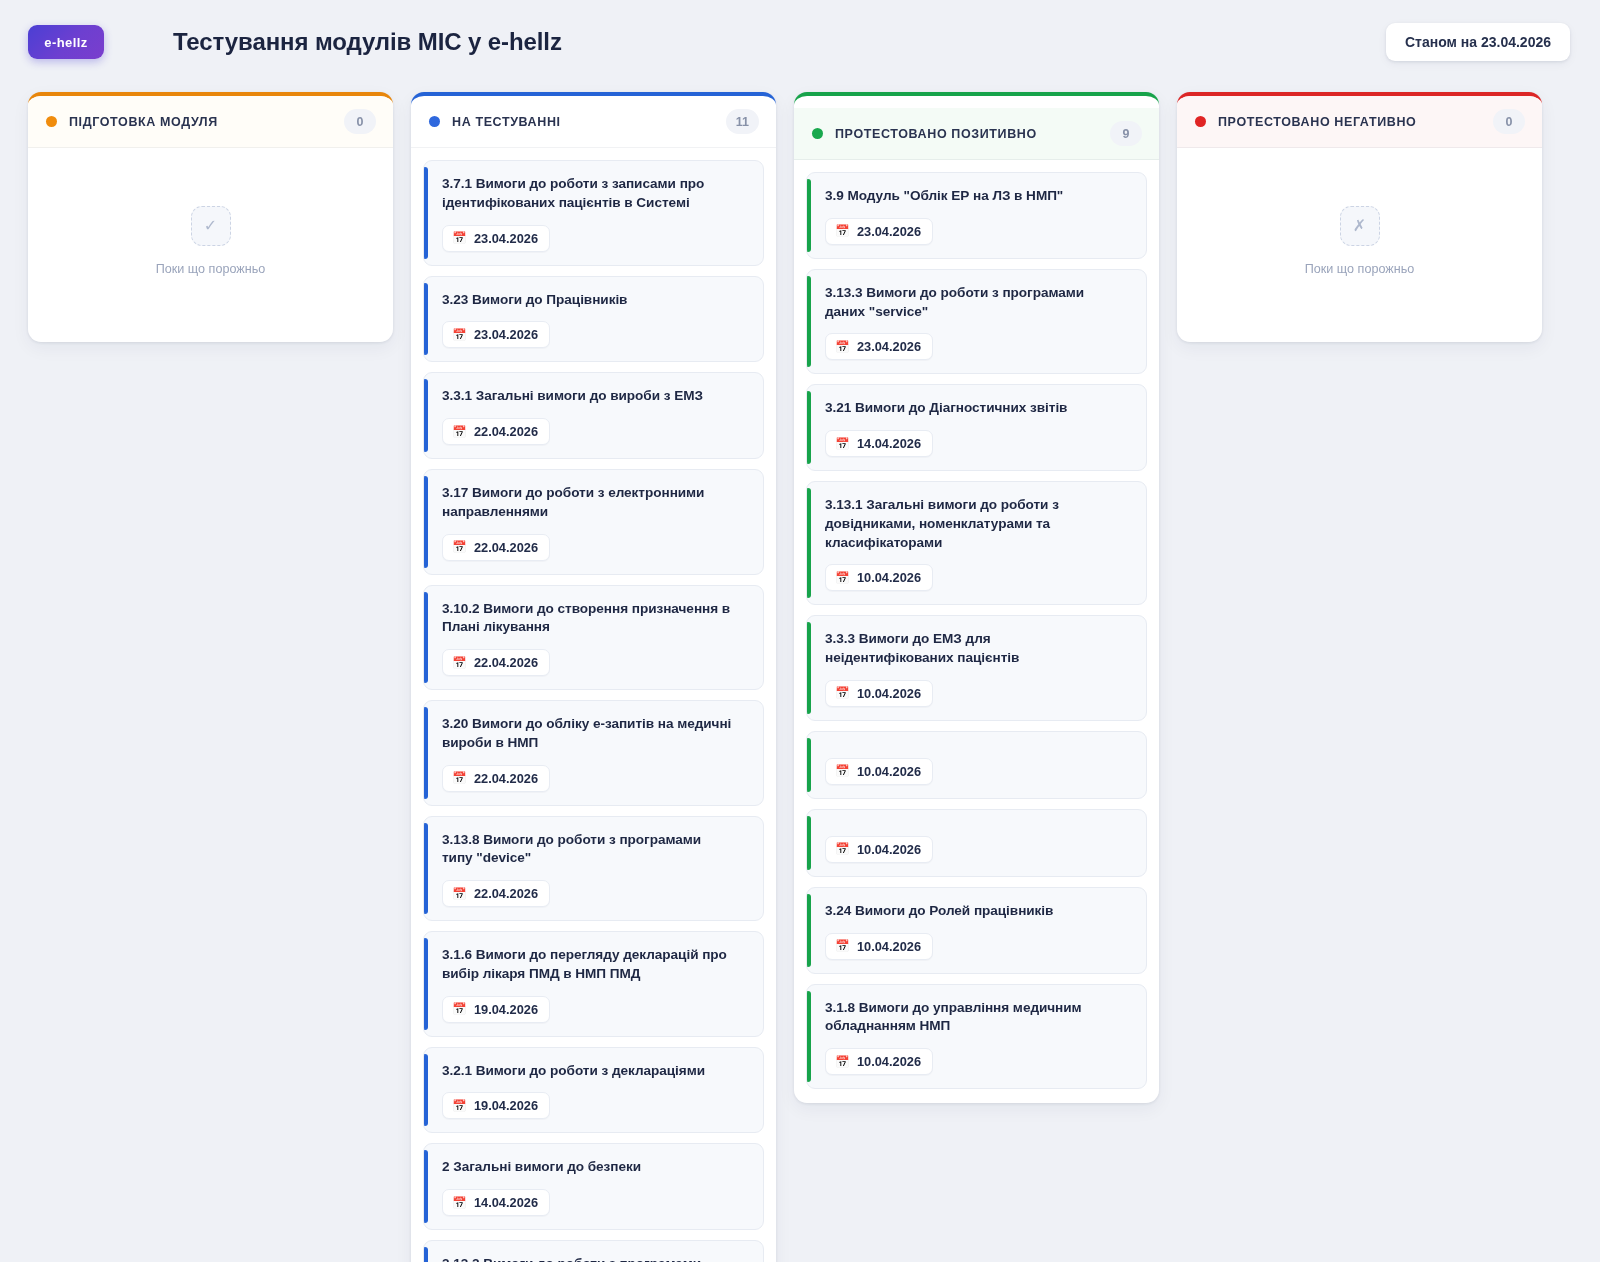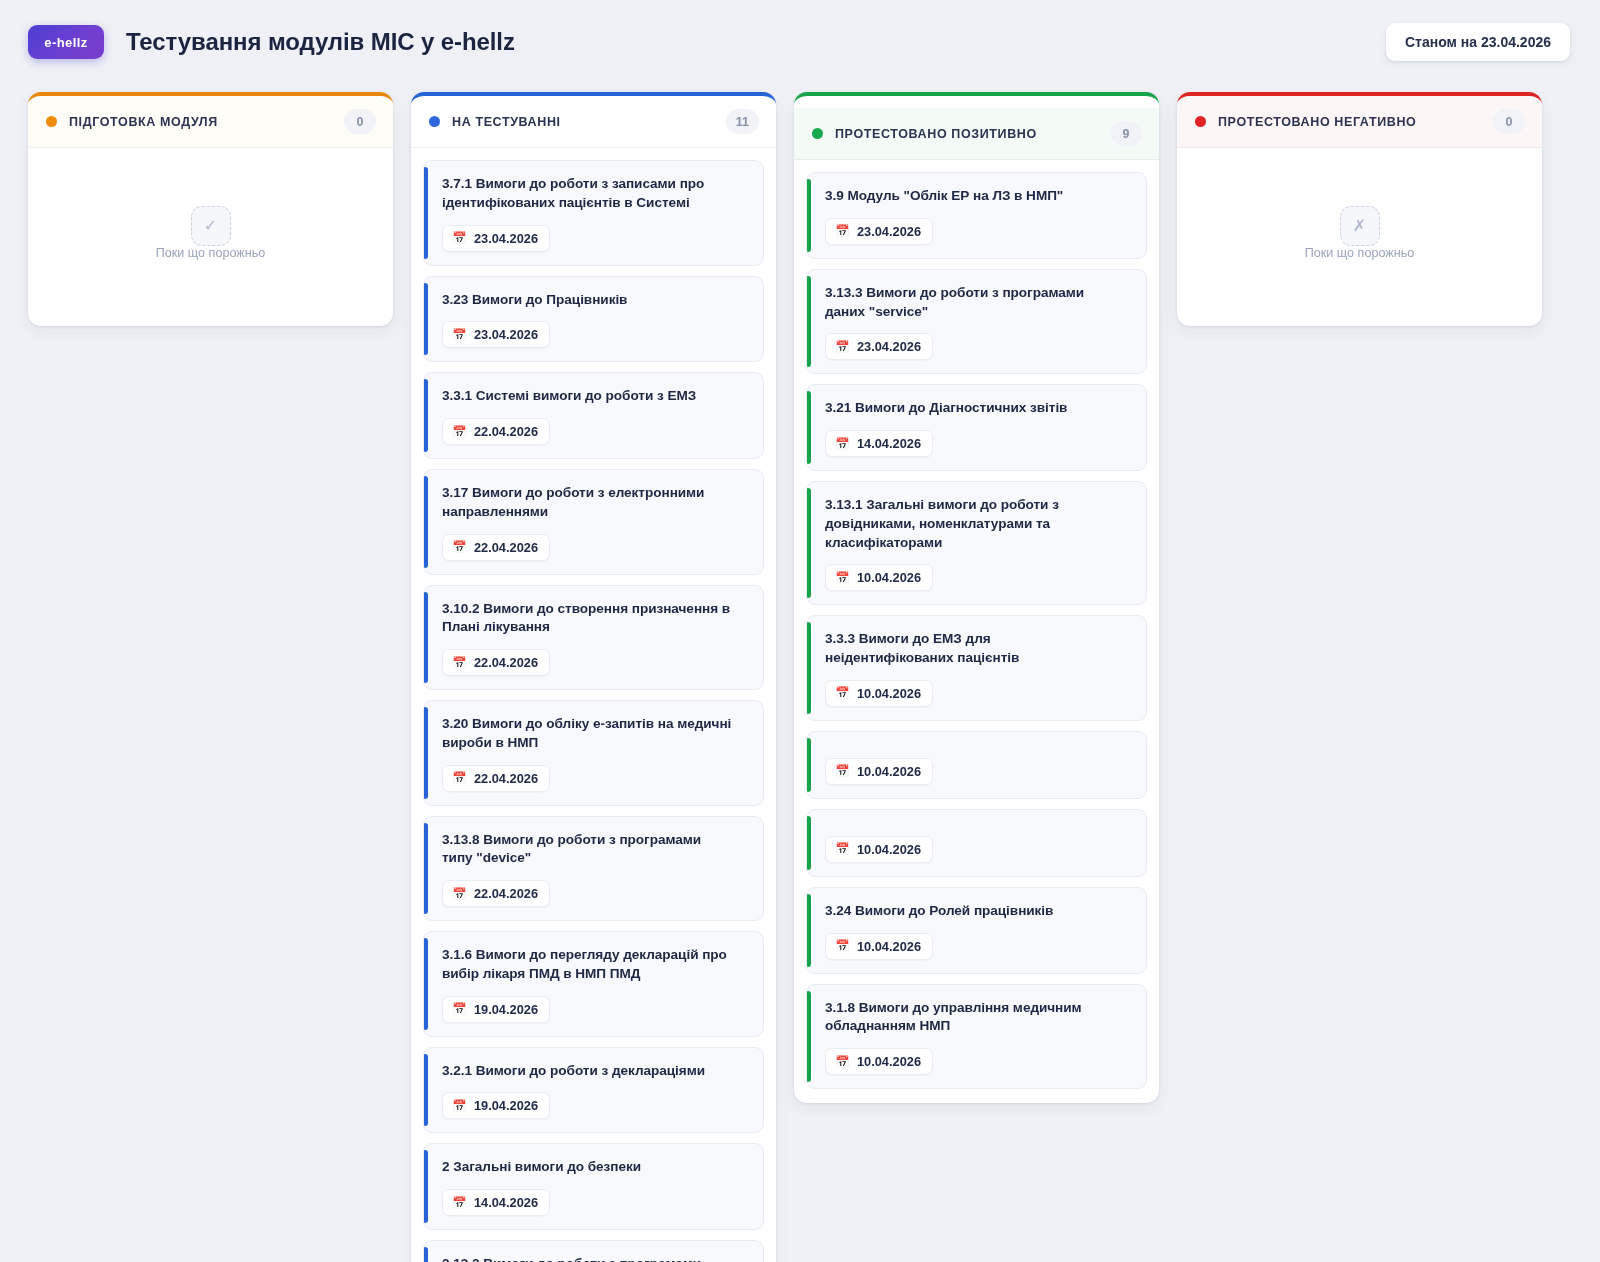--- a/index.html
+++ b/index.html
@@ -19,20 +19,21 @@
     padding: 0;
     overflow: hidden;
   }
 
   
   .topbar {
     height: 92px;
     display: flex;
     align-items: center;
     padding: 0 30px 8px 28px;
+    gap: 47px;
   }
 
   .brand-badge {
     width: 76px;
     height: 34px;
     border-radius: 9px;
     background: linear-gradient(135deg, #4b3fd4 0%, #6d3fd0 55%, #7a3ecd 100%);
     color: #ffffff;
     font-size: 13px;
     font-weight: bold;
@@ -192,20 +193,21 @@
     background: #f5f7fb;
     display: flex;
     align-items: center;
     justify-content: center;
     color: #aeb8cd;
     font-size: 16px;
     line-height: 1;
   }
 
   .empty-text {
+    margin-top: 16px;
     font-size: 12.6px;
     color: #9aa4bb;
   }
 </style>
 </head>
 <body>
 
 <div class="page">
 
   <div class="topbar">
@@ -237,21 +239,21 @@
         </div>
         <div class="col-body">
           <div class="card" style="--accent: #2563d6;"><div class="card-title">3.7.1 Вимоги до роботи з записами про ідентифікованих пацієнтів в Системі</div><div class="date-chip">
               <span class="cal-icon">📅</span>
               <span>23.04.2026</span>
             </div></div>
           <div class="card" style="--accent: #2563d6;"><div class="card-title">3.23 Вимоги до Працівників</div><div class="date-chip">
               <span class="cal-icon">📅</span>
               <span>23.04.2026</span>
             </div></div>
-          <div class="card" style="--accent: #2563d6;"><div class="card-title">3.3.1 Системі вимоги до роботи з ЕМЗ</div><div class="date-chip">
+          <div class="card" style="--accent: #2563d6;"><div class="card-title">3.3.1 Загальні вимоги до вироби з ЕМЗ</div><div class="date-chip">
               <span class="cal-icon">📅</span>
               <span>22.04.2026</span>
             </div></div>
           <div class="card" style="--accent: #2563d6;"><div class="card-title">3.17 Вимоги до роботи з електронними направленнями</div><div class="date-chip">
               <span class="cal-icon">📅</span>
               <span>22.04.2026</span>
             </div></div>
           <div class="card" style="--accent: #2563d6;"><div class="card-title">3.10.2 Вимоги до створення призначення в Плані лікування</div><div class="date-chip">
               <span class="cal-icon">📅</span>
               <span>22.04.2026</span>

